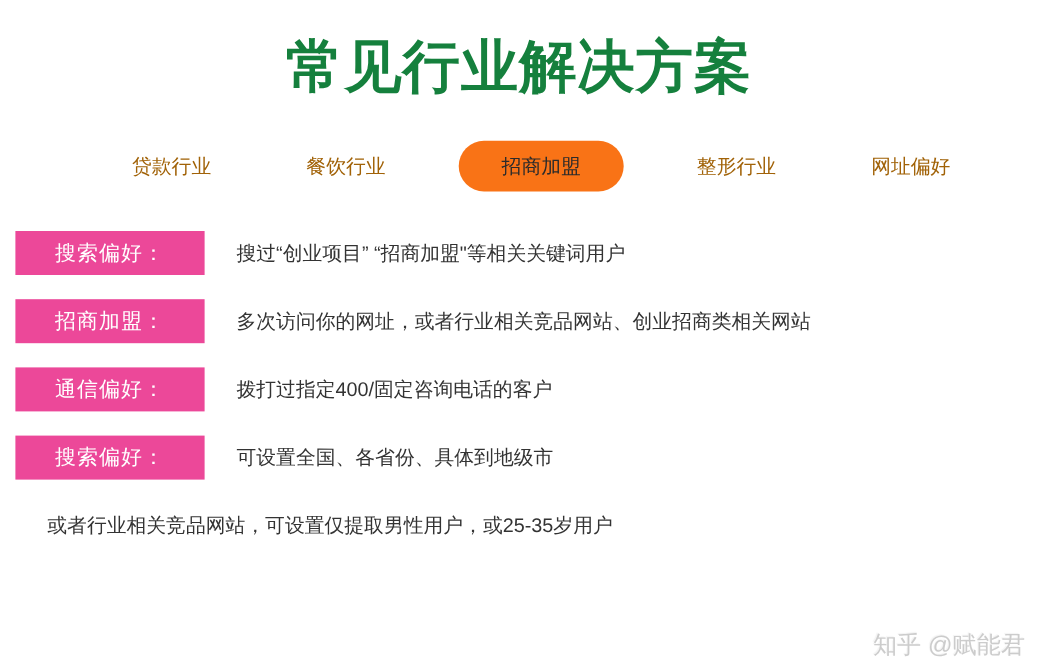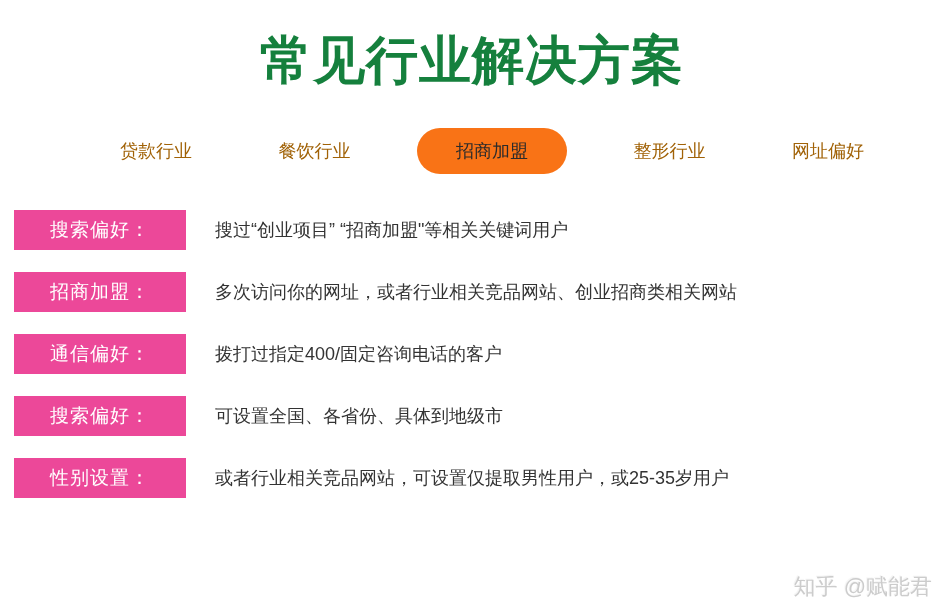--- a/index.html
+++ b/index.html
@@ -108,20 +108,19 @@
     </div>
     <div class="row">
       <div class="row-label">通信偏好：</div>
       <div class="row-desc">拨打过指定400/固定咨询电话的客户</div>
     </div>
     <div class="row">
       <div class="row-label">搜索偏好：</div>
       <div class="row-desc">可设置全国、各省份、具体到地级市</div>
     </div>
     <div class="row">
-      <div class="row-label">性别设置：</div>
       <div class="row-desc">或者行业相关竞品网站，可设置仅提取男性用户，或25-35岁用户</div>
     </div>
   </div>
 
   <div class="watermark">知乎 @赋能君</div>
 
 </div>
 
 </body></html>

